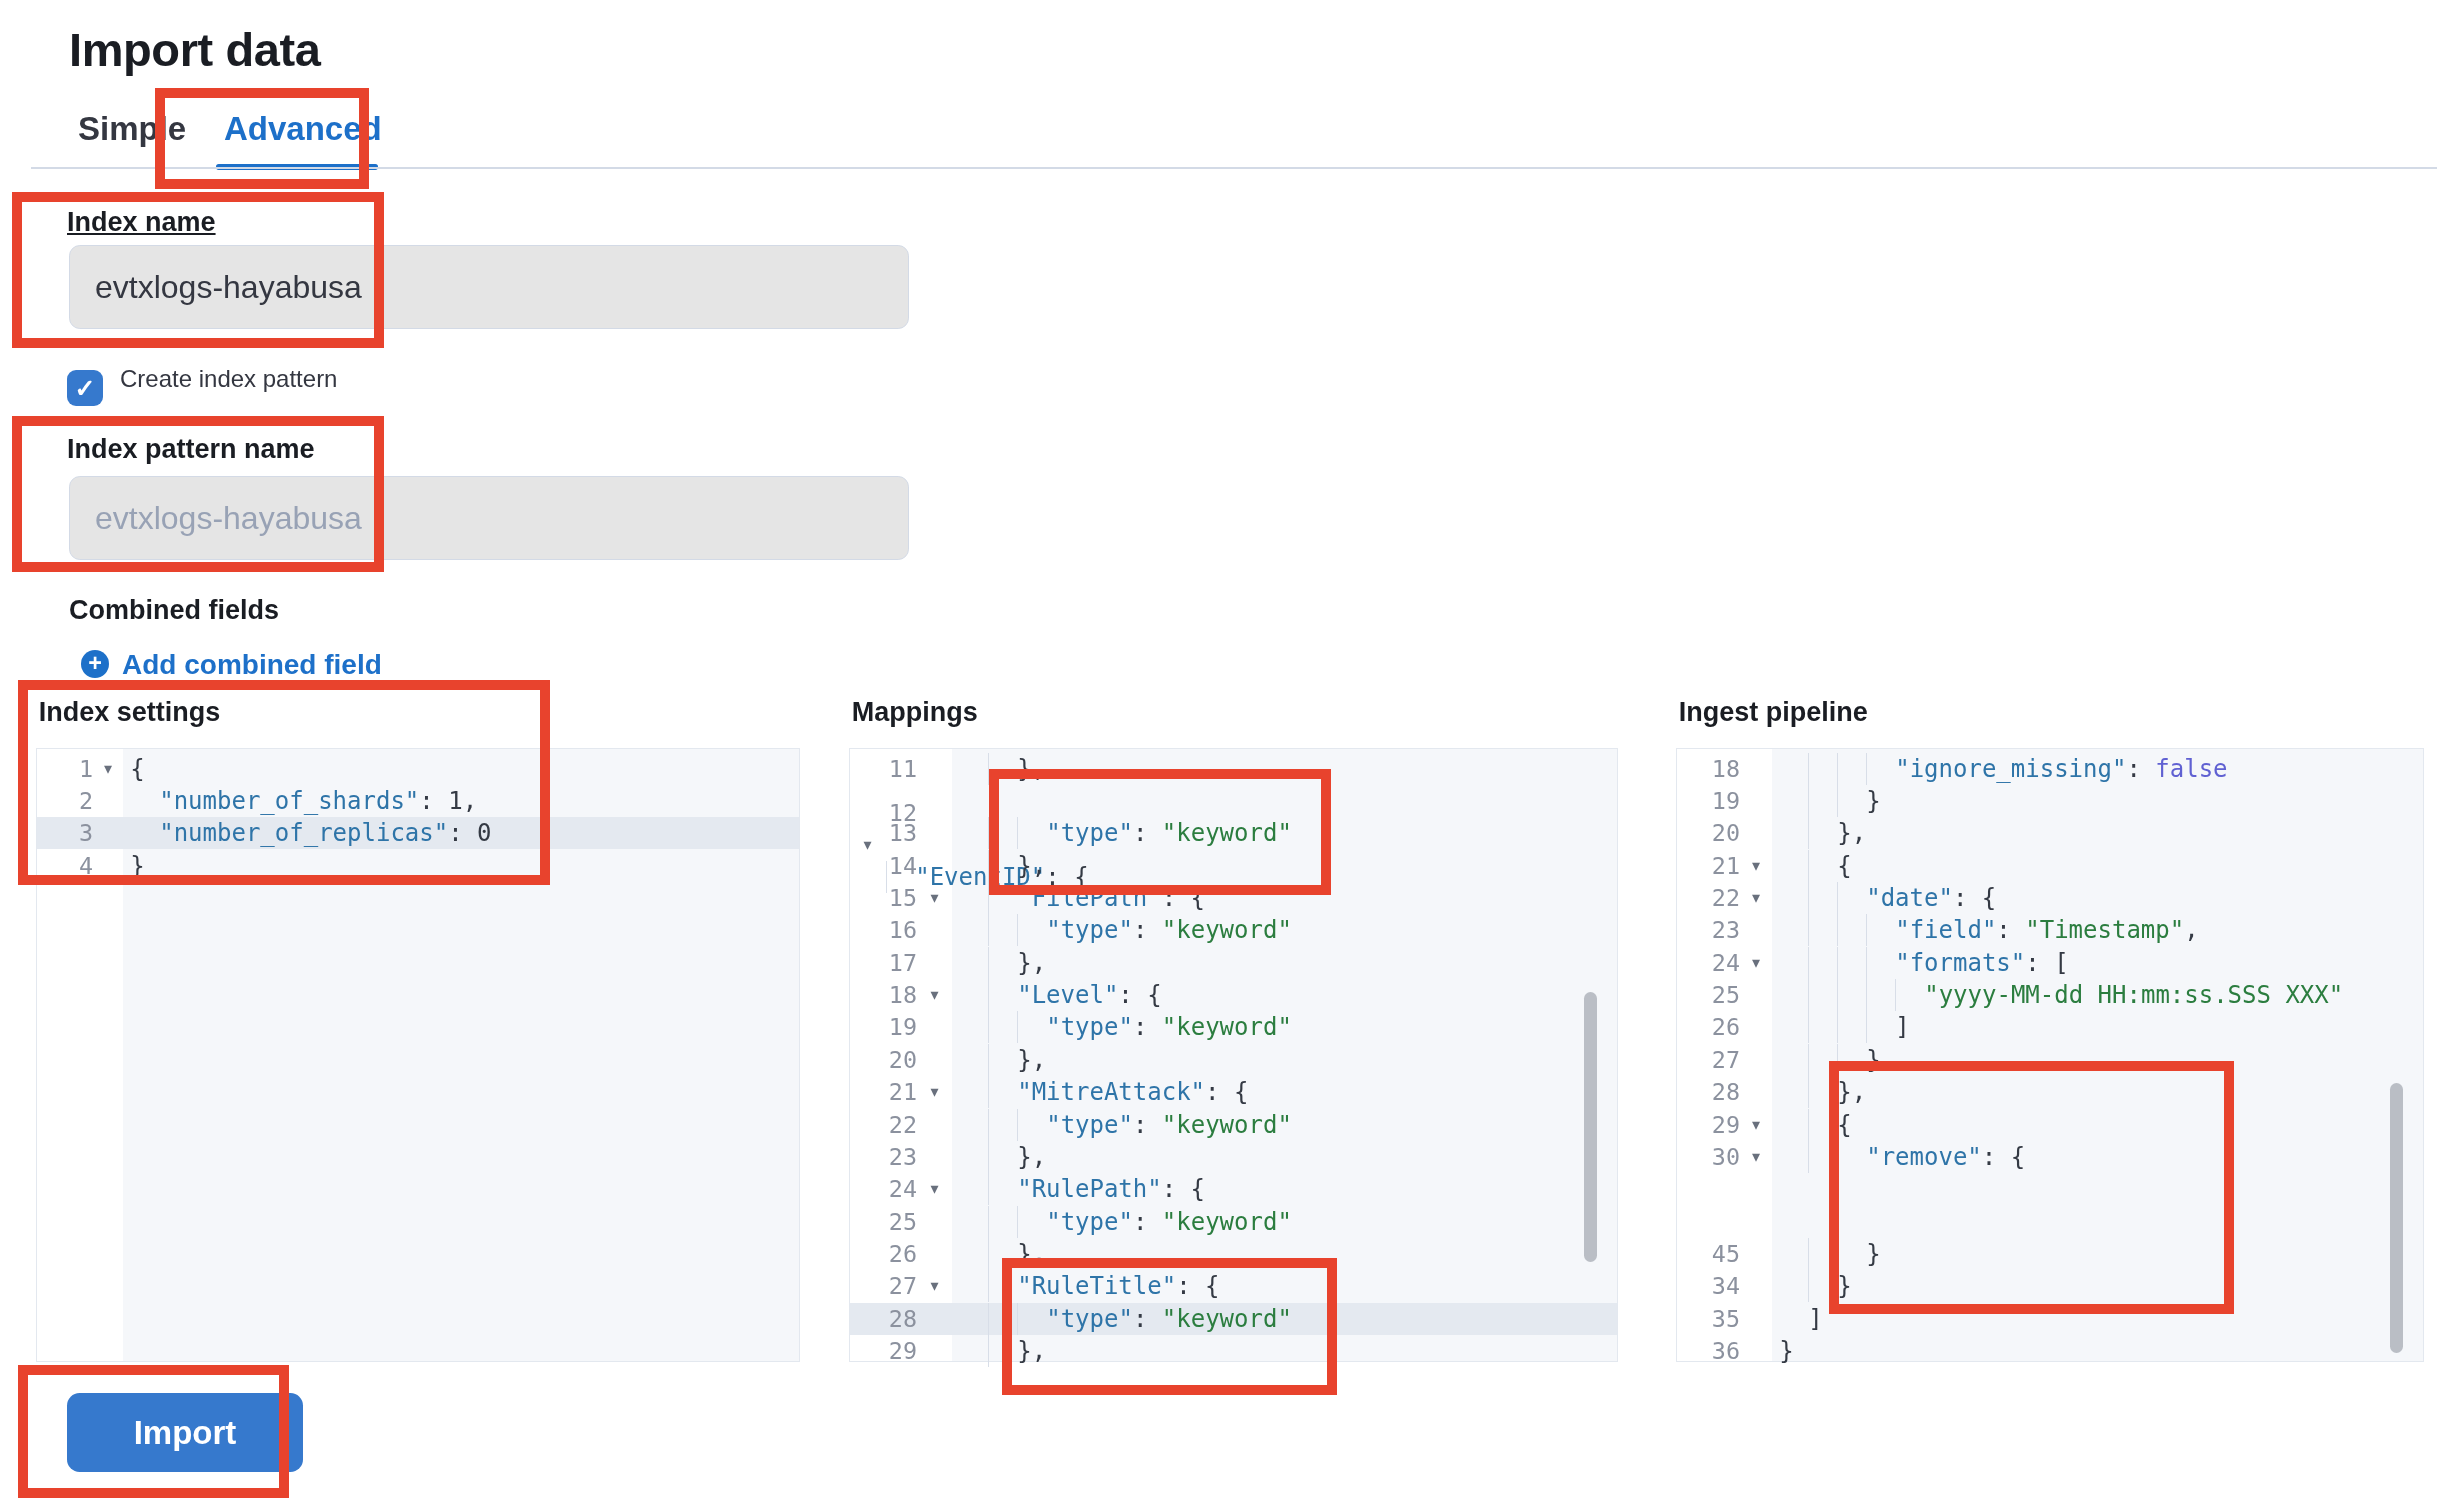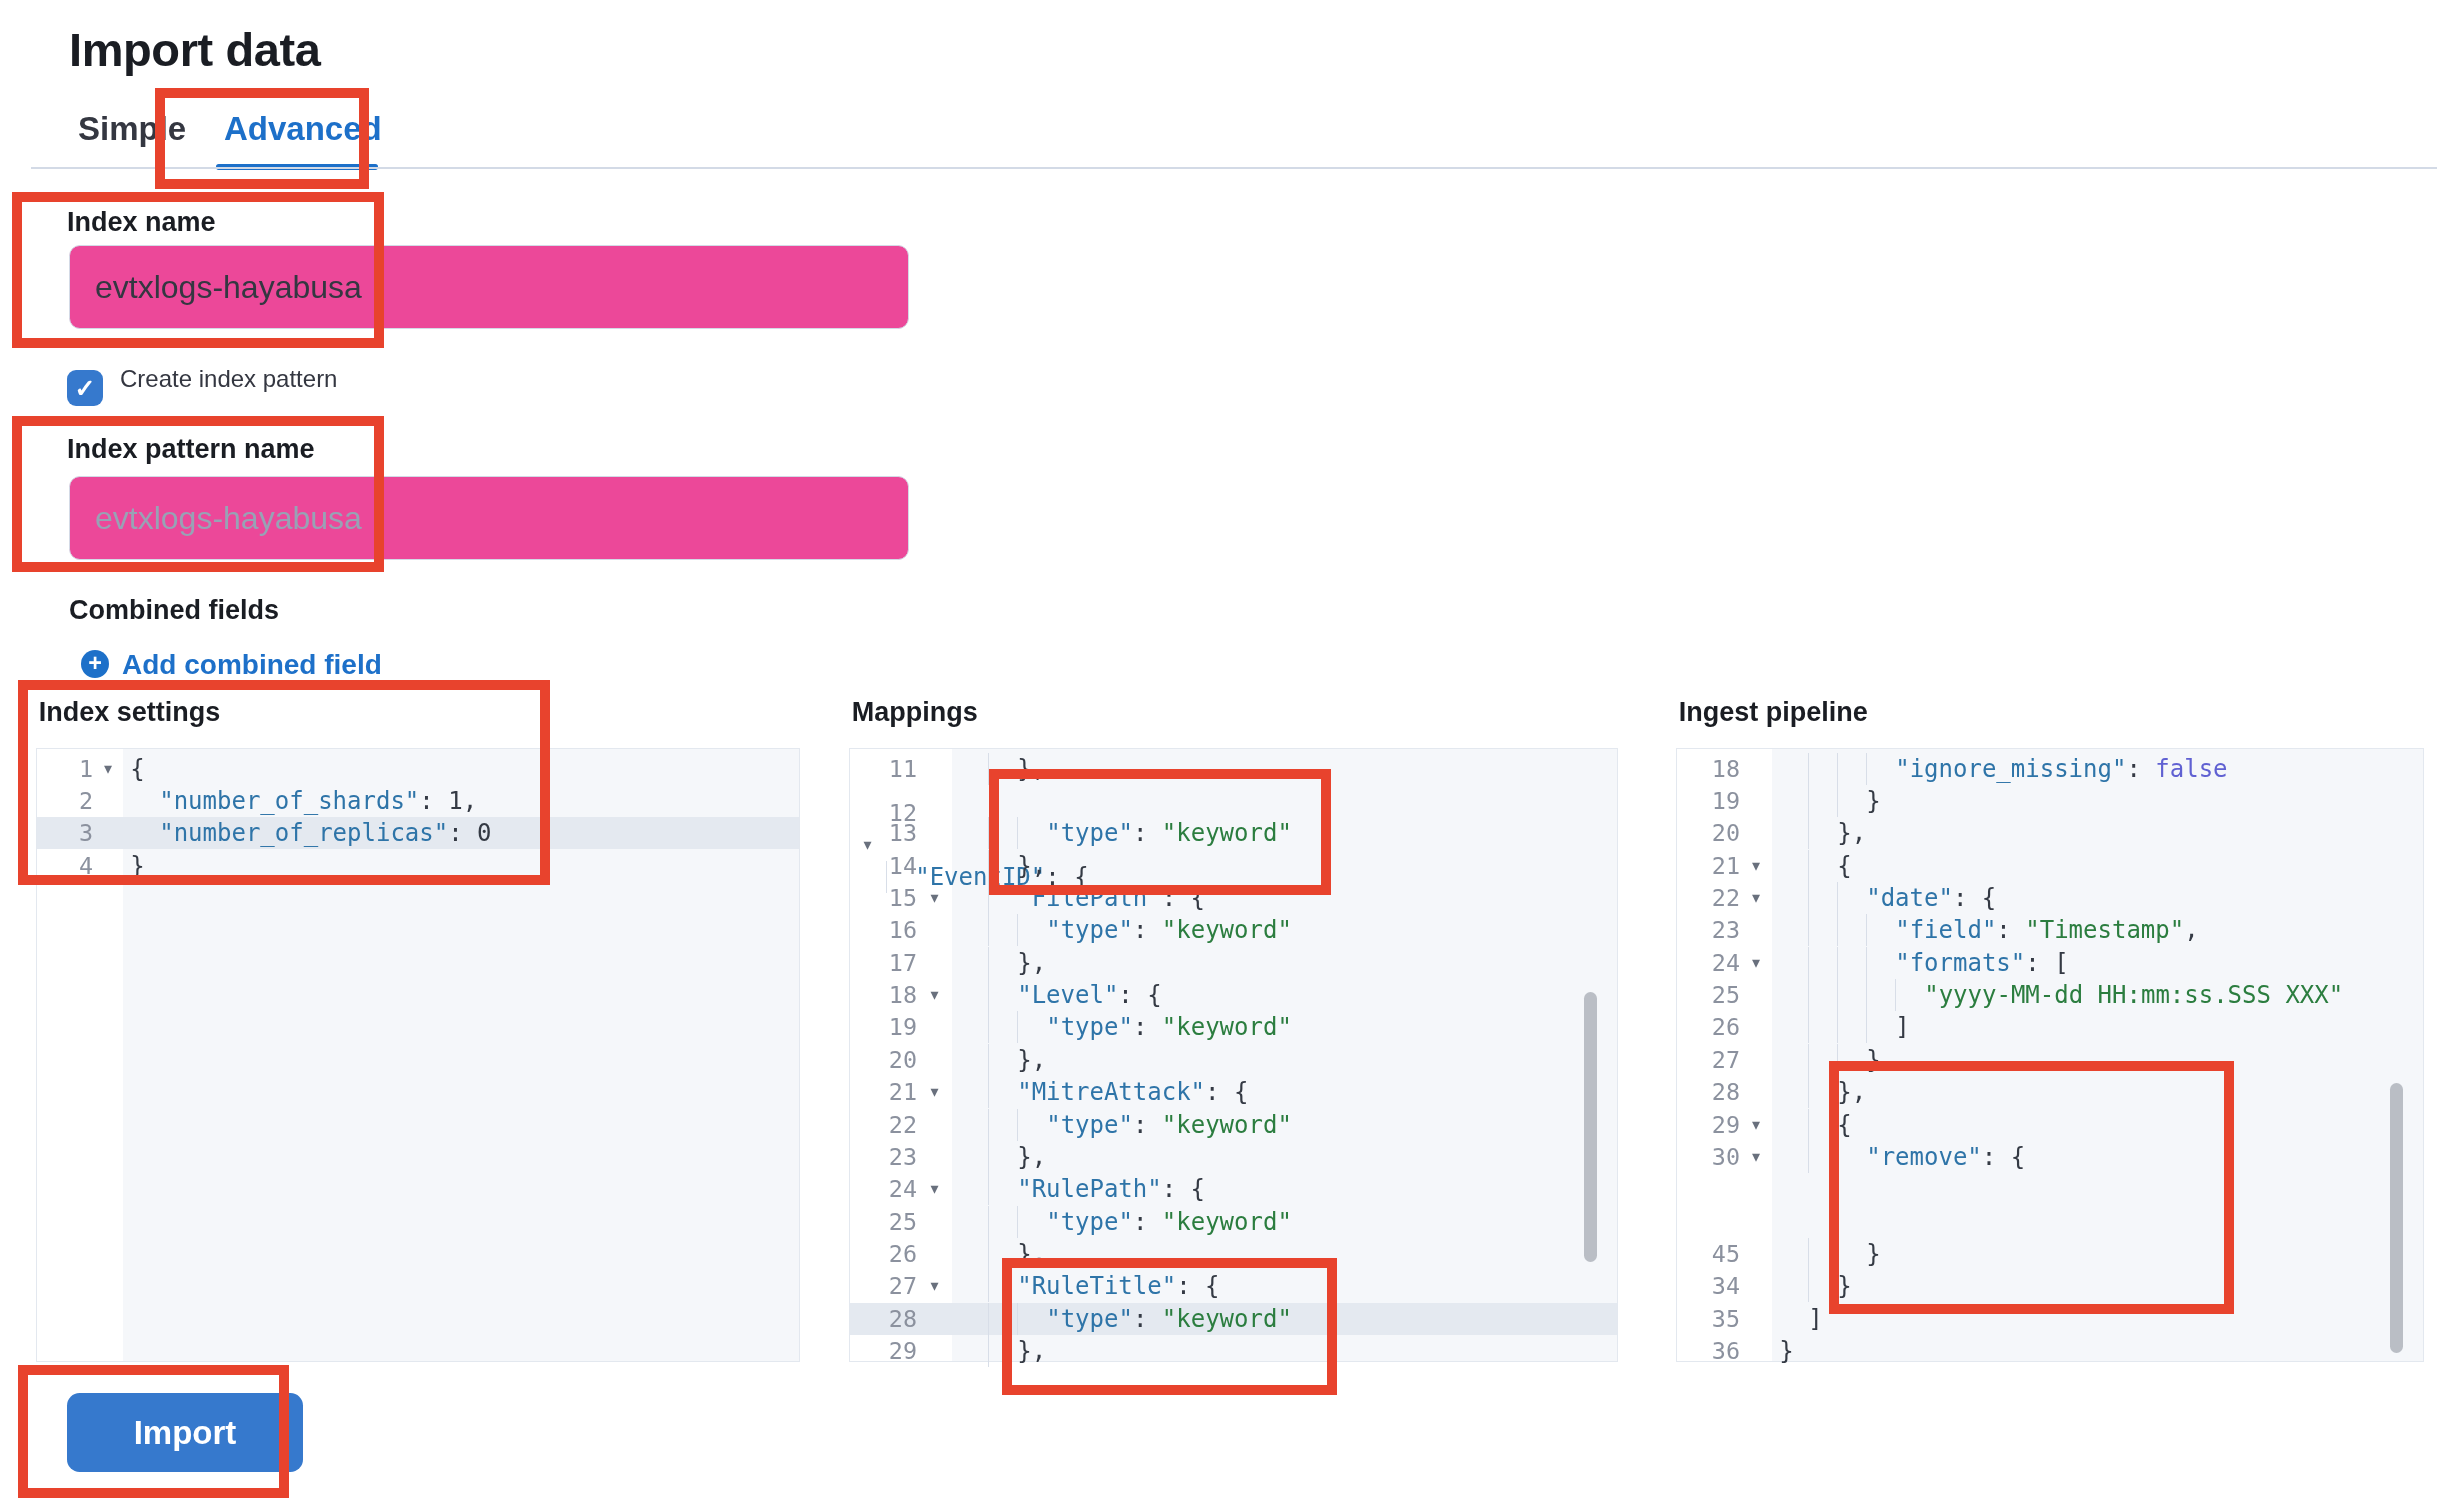--- a/index.html
+++ b/index.html
@@ -19,21 +19,21 @@
   .page-title{left:38px;top:21.6px;font-size:47px;font-weight:700;letter-spacing:-0.4px;color:#1a1d23;}
   .tab{top:110px;font-size:33px;font-weight:700;line-height:38px;cursor:pointer;}
   .tab-simple{left:47px;color:#343741;}
   .tab-advanced{left:193px;color:var(--accent);}
   .tab-underline{left:185px;top:164px;width:162px;height:6.3px;background:var(--accent);border-radius:2.7px;}
   .top-divider{left:0;top:167px;width:2438px;height:1.8px;background:#d3dae6;}
 
   
   .field-label{font-size:27px;font-weight:700;color:#1a1d23;}
   .ipt{
-    left:38px;width:840px;height:84px;border:1.8px solid #d3dae6;border-radius:10.8px;background:#ec4899;
+    left:38px;width:840px;height:84px;border:1.8px solid #d3dae6;border-radius:10.8px;background:#e5e5e5;
     font-family:"Liberation Sans",sans-serif;font-size:32px;color:#343741;padding:0 25px;outline:none;
   }
   .ipt::placeholder{color:#98a2b5;opacity:1;}
   .checkbox{
     left:36px;top:370px;width:36px;height:36px;background:var(--button);border-radius:9px;cursor:pointer;
     color:#fff;text-align:center;line-height:36px;font-size:25px;font-weight:700;
   }
   .checkbox::before{content:"✓";}
   .checkbox-label{left:89px;top:365px;font-size:24px;color:#343741;}
   .plus-icon{
@@ -77,21 +77,21 @@
 </head>
 <body>
 
 <div class="abs page-title">Import data</div>
 
 <div class="abs tab tab-simple">Simple</div>
 <div class="abs tab tab-advanced">Advanced</div>
 <div class="abs tab-underline"></div>
 <div class="abs top-divider"></div>
 
-<div class="abs field-label" style="left:36px;top:207px;">Index name</div>
+<div class="abs field-label" style="left:36px;top:207px;text-decoration:underline;">Index name</div>
 <input class="abs ipt" style="top: 245px;" value="evtxlogs-hayabusa">
 
 <div class="abs checkbox"></div>
 <div class="abs checkbox-label">Create index pattern</div>
 
 <div class="abs field-label" style="left:36px;top:434px;">Index pattern name</div>
 <input class="abs ipt" style="top: 476px;" placeholder="evtxlogs-hayabusa">
 
 <div class="abs field-label" style="left:38px;top:595px;">Combined fields</div>
 <div class="abs plus-icon"></div>

